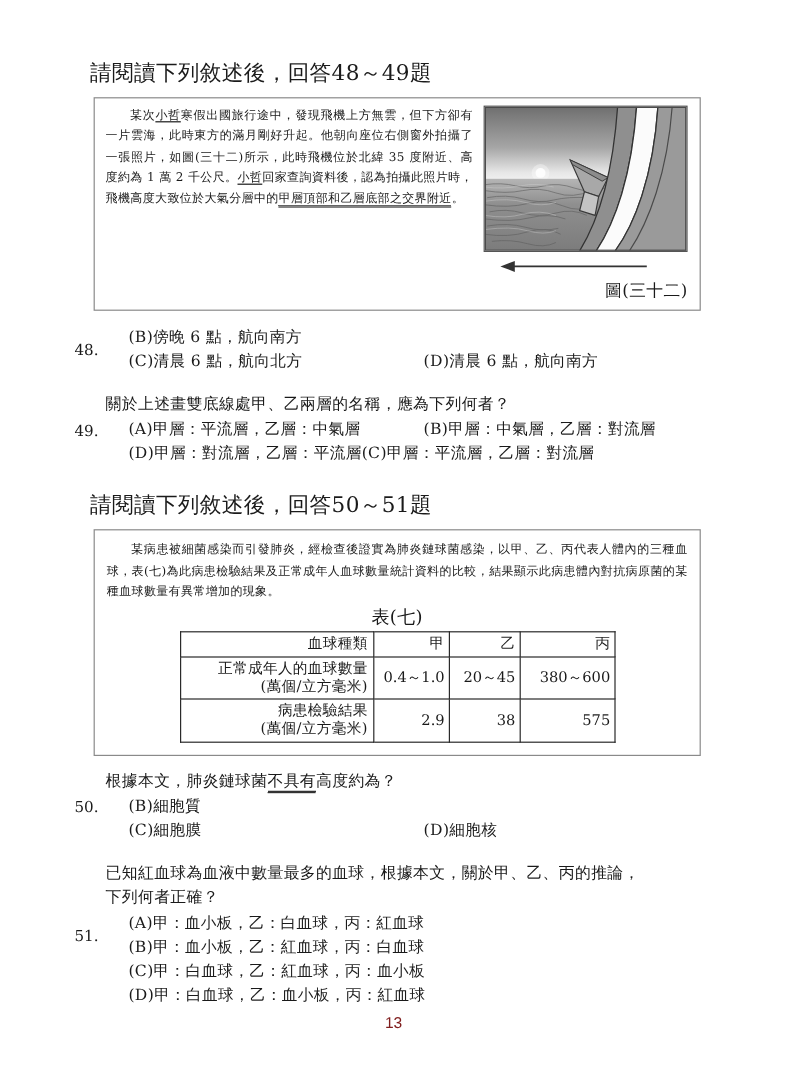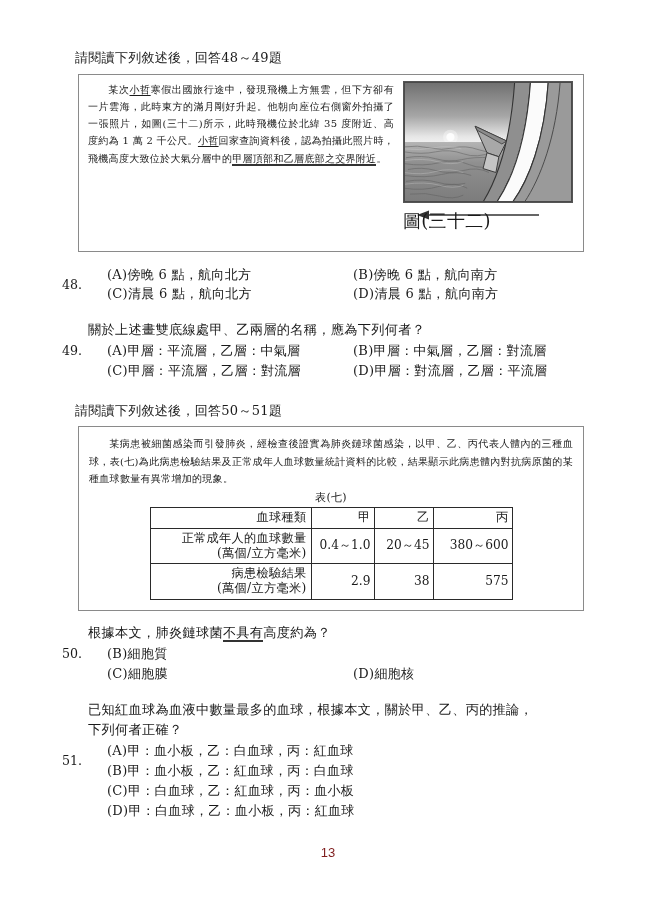--- a/index.html
+++ b/index.html
@@ -29,21 +29,21 @@
     top: 48px;
     width: 532px;
   }
 
   
   .cjk {
     font-family: "DejaVu Serif", "Liberation Serif", serif;
     letter-spacing: 0.3px;
   }
   .lead {
-    font-size: 13px;
+    font-size: 18px;
     line-height: 1.5;
     margin: 0 0 6px 0;
     padding-left: 13px;
   }
 
   
   .passage-box {
     border: 1px solid #8a8a8a;
     box-sizing: border-box;
     position: relative;
@@ -103,30 +103,30 @@
   .fig-arrow-label {
     position: absolute;
     left: 0; top: 128px;
     width: 170px;
     text-align: center;
     font-size: 11.5px;
   }
   .fig-caption {
     position: absolute;
     left: 0;
-    top: 128px;
+    top: 146px;
     width: 170px;
-    text-align: left;
-    font-size: 18px;
+    text-align: right;
+    font-size: 14px;
   }
 
   
   .table-title {
     text-align: center;
-    font-size: 11px;
+    font-size: 15px;
     margin: 3px 0 2px 0;
   }
   table.blood {
     border-collapse: collapse;
     margin: 0 auto;
     font-size: 12.2px;
     background: #fff;
   }
   table.blood td, table.blood th {
     border: 1px solid #2a2a2a;
@@ -272,21 +272,20 @@
     </div>
 
     <div class="spacer-12"></div>
 
     <div class="qblock">
       <div class="q-row">
         <div class="q-num lbl">48.</div>
         <div class="q-body">
           <div class="opts">
             <div class="opt-line">
-              <span class="opt left cjk"><span class="lbl">(A)</span><span>傍晚 6 點，航向北方</span></span>
               <span class="opt cjk"><span class="lbl">(B)</span><span>傍晚 6 點，航向南方</span></span>
             </div>
             <div class="opt-line">
               <span class="opt left cjk"><span class="lbl">(C)</span><span>清晨 6 點，航向北方</span></span>
               <span class="opt cjk"><span class="lbl">(D)</span><span>清晨 6 點，航向南方</span></span>
             </div>
           </div>
         </div>
       </div>
     </div>
@@ -297,22 +296,22 @@
       <div class="q-row">
         <div class="q-num lbl">49.</div>
         <div class="q-body">
           <p class="q-stem cjk">關於上述畫雙底線處甲、乙兩層的名稱，應為下列何者？</p>
           <div class="opts">
             <div class="opt-line">
               <span class="opt left cjk"><span class="lbl">(A)</span><span>甲層：平流層，乙層：中氣層</span></span>
               <span class="opt cjk"><span class="lbl">(B)</span><span>甲層：中氣層，乙層：對流層</span></span>
             </div>
             <div class="opt-line">
+              <span class="opt cjk"><span class="lbl">(D)</span><span>甲層：對流層，乙層：平流層</span></span>
               <span class="opt left cjk"><span class="lbl">(C)</span><span>甲層：平流層，乙層：對流層</span></span>
-              <span class="opt cjk"><span class="lbl">(D)</span><span>甲層：對流層，乙層：平流層</span></span>
             </div>
           </div>
         </div>
       </div>
     </div>
 
     <div class="spacer-20"></div>
 
     <p class="lead cjk">請閱讀下列敘述後，回答50～51題</p>
 

